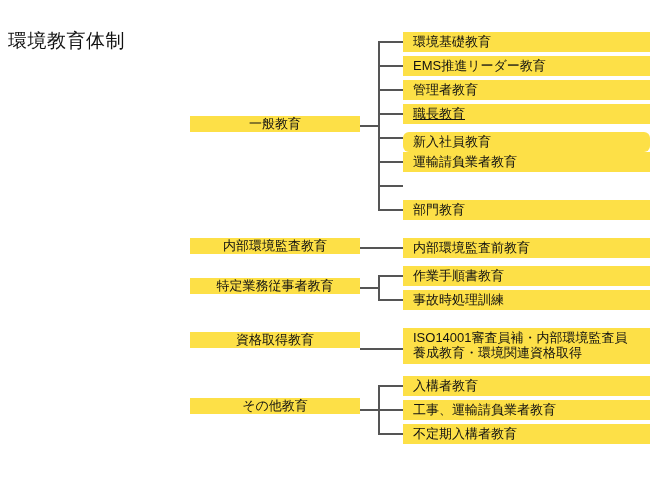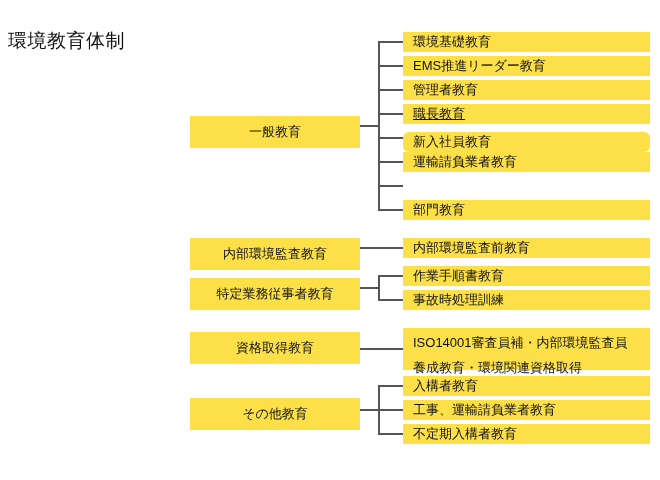--- a/index.html
+++ b/index.html
@@ -39,33 +39,33 @@
     display: flex;
     align-items: center;
     font-size: 13px;
     line-height: 16px;
     color: #111111;
     white-space: nowrap;
   }
   .node.parent {
     left: 190px;
     width: 170px;
-    height: 32px;
+    height: 16px;
     justify-content: center;
   }
   .node.child {
     left: 403px;
     width: 247px;
     height: 20px;
     padding-left: 10px;
   }
   .node.child.two-line {
-    height: 42px;
+    height: 36px;
     white-space: normal;
-    line-height: 25px;
+    line-height: 15px;
     padding-top: 2px;
     padding-right: 16px;
     align-items: flex-start;
   }
   .connector {
     position: absolute;
     background: #555555;
   }
   .connector.h {
     height: 2px;

